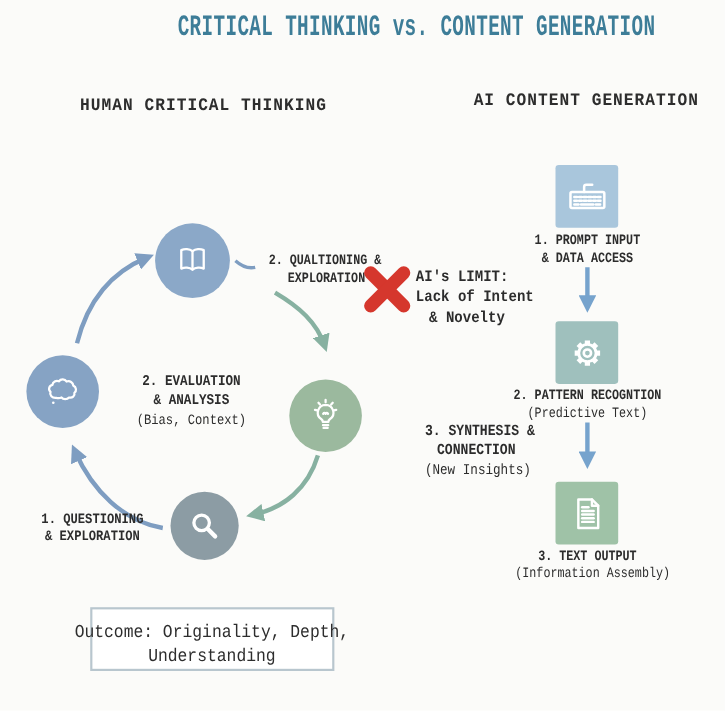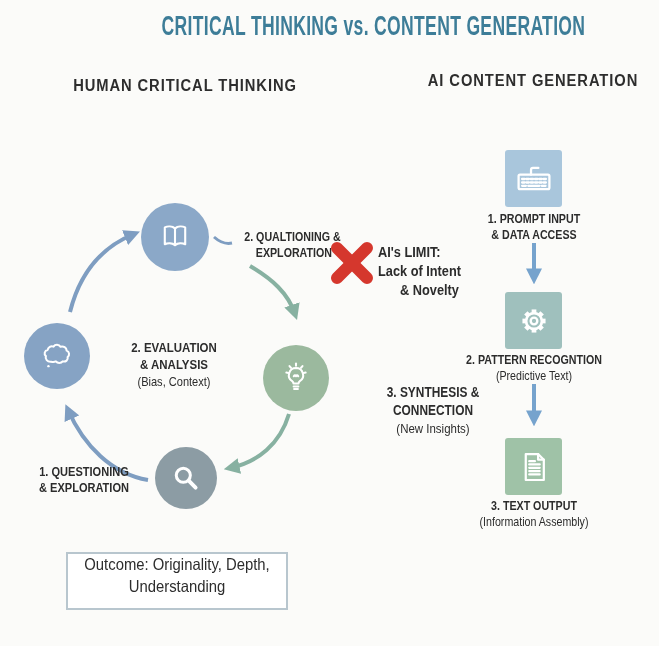--- a/index.html
+++ b/index.html
@@ -6,20 +6,21 @@
   body{
     font-family:"Liberation Sans", sans-serif;
     background:#ffffff;
     color:#2d2d2d;
   }
   .canvas{
     position:relative;
     width:659px;height:646px;
     background:#fbfbf9;
     overflow:hidden;
+    font-family:Liberation Mono, monospace;
   }
   .abs{position:absolute;}
   .center{text-align:center;}
   .right{text-align:right;}
   .nowrap{white-space:nowrap;}
   .line{display:block;}
   .page-title{
     font-weight:700;font-size:27px;letter-spacing:.5px;
     color:#3d7d98;white-space:nowrap;
     transform:scaleX(.65);transform-origin:50% 50%;
@@ -41,21 +42,21 @@
   .sx82{transform:scaleX(.82);transform-origin:50% 50%;}
   .sx85{transform:scaleX(.85);transform-origin:50% 50%;}
   .sx82r{transform:scaleX(.82);transform-origin:100% 50%;}
   .sx88l{transform:scaleX(.88);transform-origin:0 50%;}
   .limit{font-weight:700;font-size:14.5px;line-height:1.3;color:#2c2c2c;}
   .synth{font-weight:700;font-size:14px;line-height:1.28;color:#2c2c2c;}
   .synth .reg{font-weight:400;font-size:13.5px;}
   .outcome-box{
     position:absolute;background:#ffffff;
     border:2px solid #b8c6ce;
-    display:flex;align-items:flex-start;justify-content:center;
+    display:flex;align-items:flex-end;justify-content:center;margin-left:16px;
   }
   .outcome-text{
     font-size:16.5px;line-height:1.32;color:#2d2d2d;text-align:center;
     transform:scaleX(.9);transform-origin:50% 50%;white-space:nowrap;
   }
   svg.icon{display:block;}
   .overlay{position:absolute;left:0;top:0;pointer-events:none;}
 </style>
 </head>
 <body>
@@ -82,24 +83,24 @@
     <path d="M148 480 C 112 474, 84 446, 68 410" stroke="#7e9dc1" stroke-width="4" fill="none" marker-end="url(#mB)"></path>
 
     <line x1="534" y1="243" x2="534" y2="278" stroke="#76a3cd" stroke-width="4" marker-end="url(#mF)"></line>
     <line x1="534" y1="384" x2="534" y2="420" stroke="#76a3cd" stroke-width="4" marker-end="url(#mF)"></line>
   </svg>
 
   <div class="abs center" style="left:56px;top:11px;width:603px;">
     <span class="page-title line">CRITICAL THINKING vs. CONTENT GENERATION</span>
   </div>
 
-  <div class="abs center" style="left:30px;top:77px;width:310px;">
+  <div class="abs center" style="left:30px;top:87px;width:310px;">
     <span class="col-heading line">HUMAN CRITICAL THINKING</span>
   </div>
-  <div class="abs center" style="left:408px;top:72px;width:250px;">
+  <div class="abs center" style="left:408px;top:82px;width:250px;">
     <span class="col-heading line">AI CONTENT GENERATION</span>
   </div>
 
   <div class="node" style="left:141px;top:203px;width:68px;height:68px;background:#8ba8c8;">
     <svg class="icon" width="36" height="36" viewBox="0 0 24 24" fill="none" stroke="#ffffff" stroke-width="1.4" stroke-linecap="round" stroke-linejoin="round">
       <path d="M12 6.2 C10.2 4.8 7.2 4.7 5.2 5.6 V16.8 C7.2 15.9 10.2 16 12 17.4 C13.8 16 16.8 15.9 18.8 16.8 V5.6 C16.8 4.7 13.8 4.8 12 6.2 Z"></path>
       <path d="M12 6.2 V17.4"></path>
     </svg>
   </div>
 

